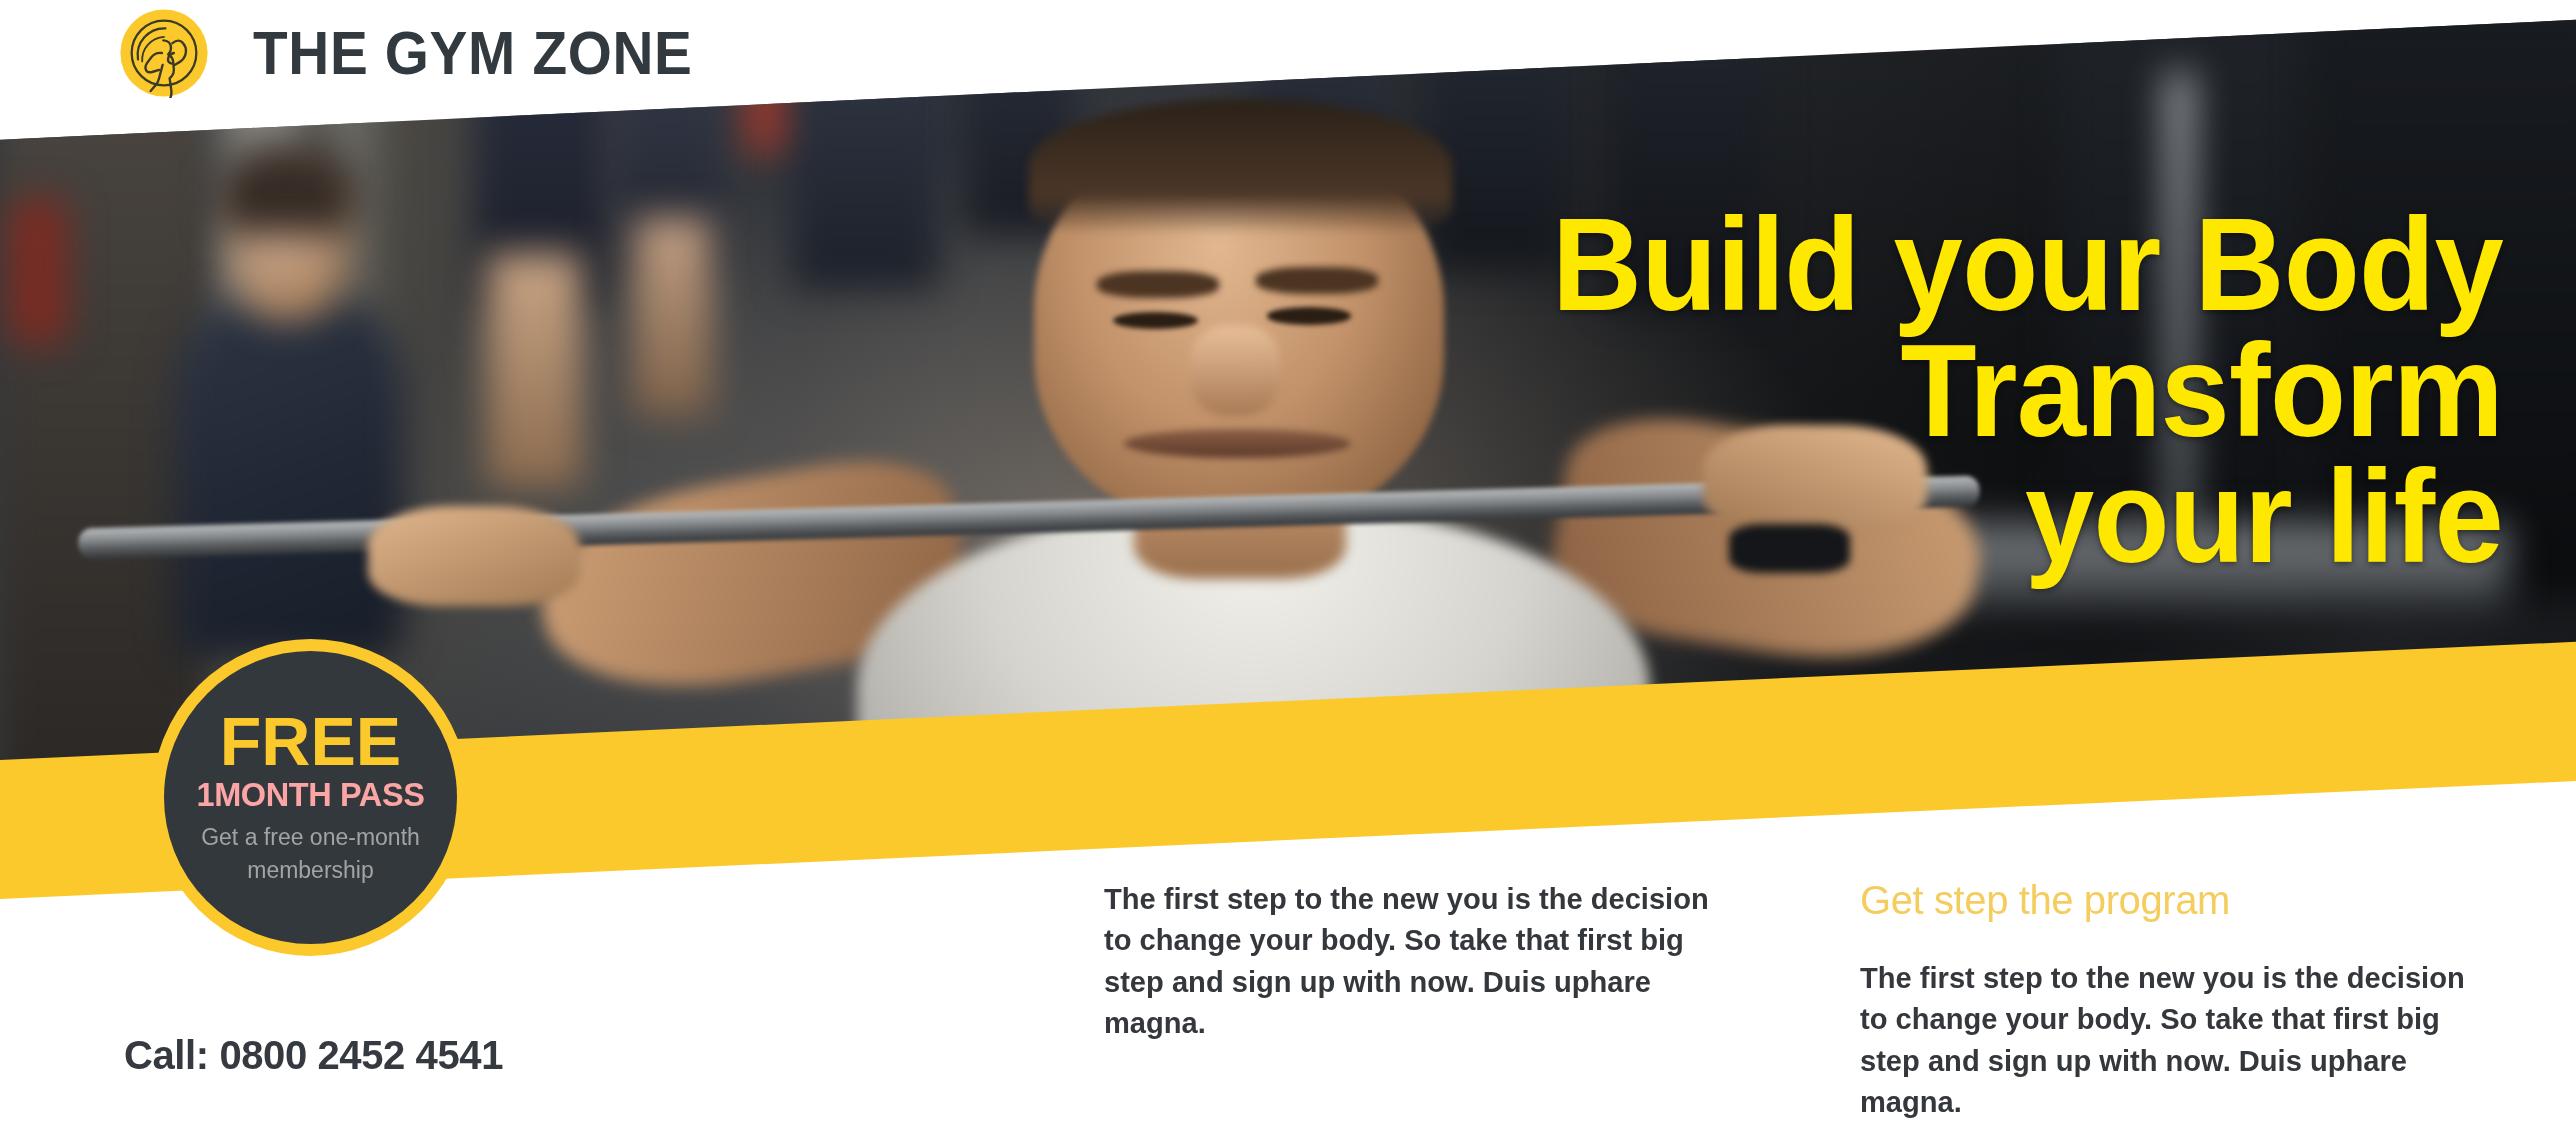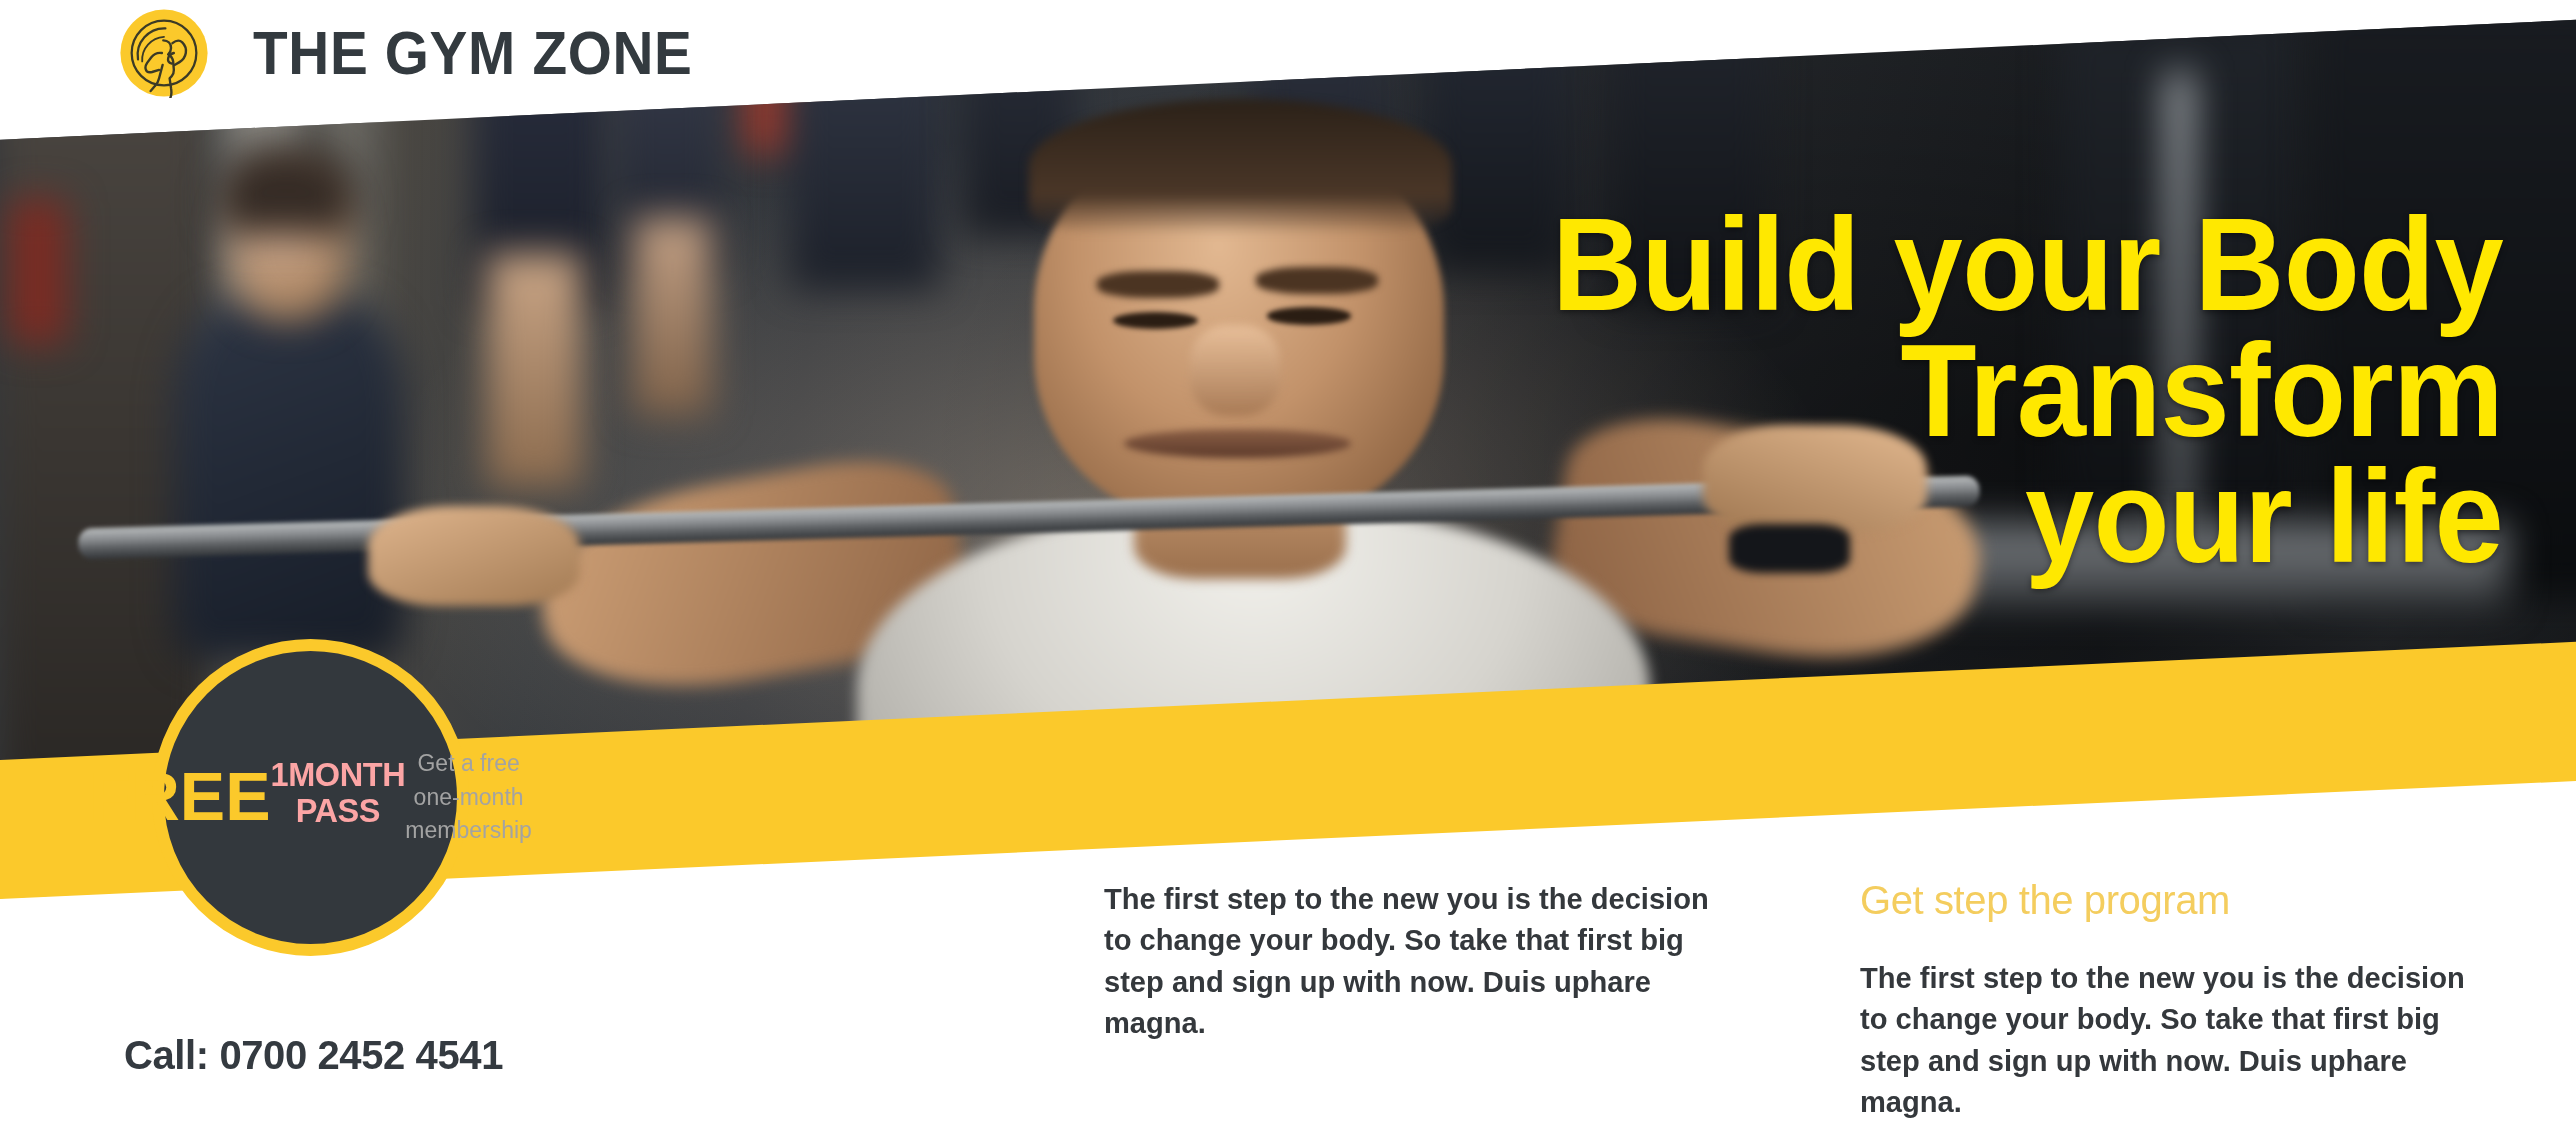--- a/index.html
+++ b/index.html
@@ -286,20 +286,21 @@
     left: 152px;
     top: 639px;
     width: 317px;
     height: 317px;
     border-radius: 50%;
     background: #33383d;
     border: 12px solid #fbc92b;
     box-sizing: border-box;
     z-index: 30;
     display: flex;
+    flex-direction: column;
     align-items: center;
     justify-content: center;
     text-align: center;
     padding: 0 24px;
     box-sizing: border-box;
   }
   .badge-free {
     color: #fbc92b;
     font-size: 68px;
     font-weight: bold;
@@ -446,21 +447,21 @@
     <span class="hl">Transform</span>
     <span class="hl">your life</span>
   </div>
 
   <div class="badge">
     <div class="badge-free">FREE</div>
     <div class="badge-pass">1MONTH PASS</div>
     <div class="badge-sub">Get a free one-month membership</div>
   </div>
 
-  <div class="call-line">Call: 0700 2452 4541</div>
+  <div class="call-line">Call: 0800 2452 4541</div>
 
   <div class="columns">
     <div class="col">
       <p class="col-body">The first step to the new you is the decision to change your body. So take that first big step and sign up with now. Duis uphare magna.</p>
     </div>
     <div class="col">
       <h3 class="col-heading">Get step the program</h3>
       <p class="col-body">The first step to the new you is the decision to change your body. So take that first big step and sign up with now. Duis uphare magna.</p>
     </div>
   </div>

